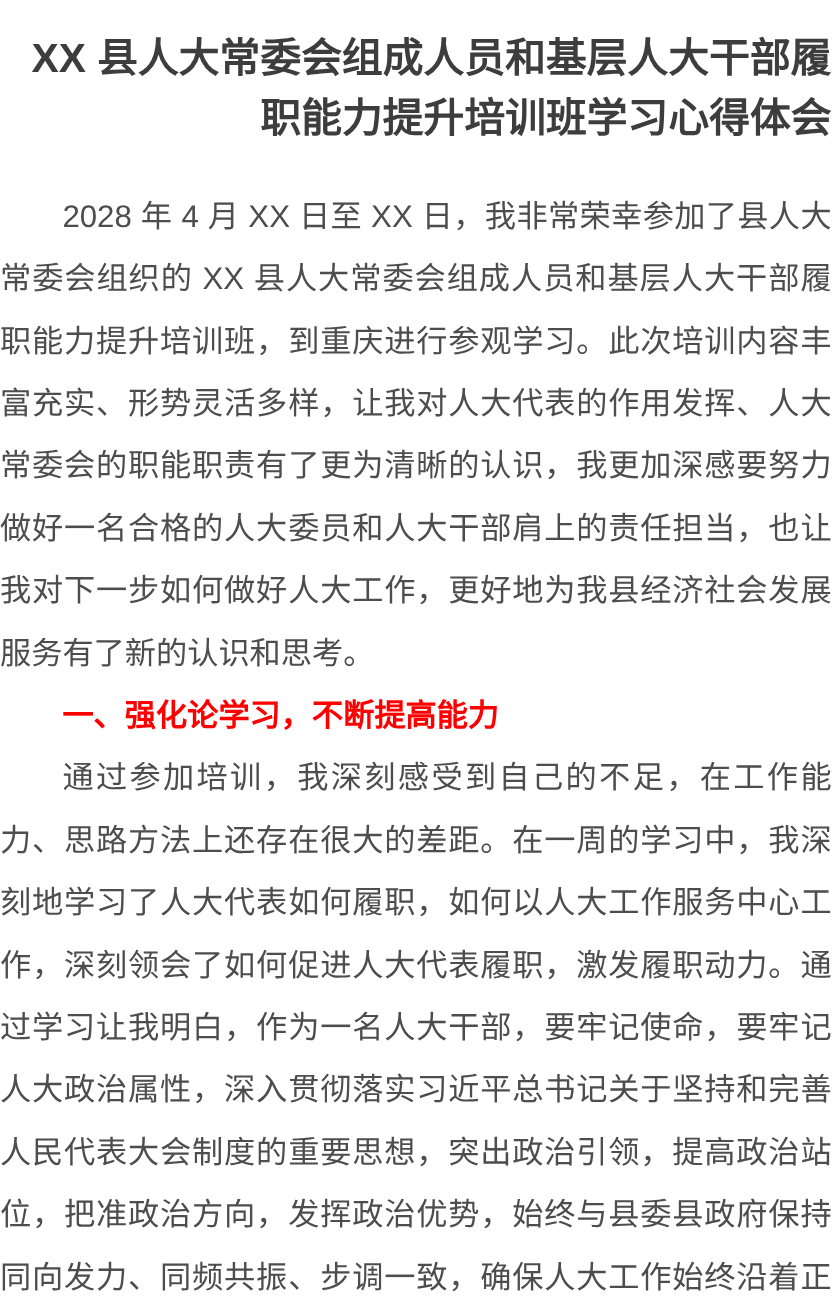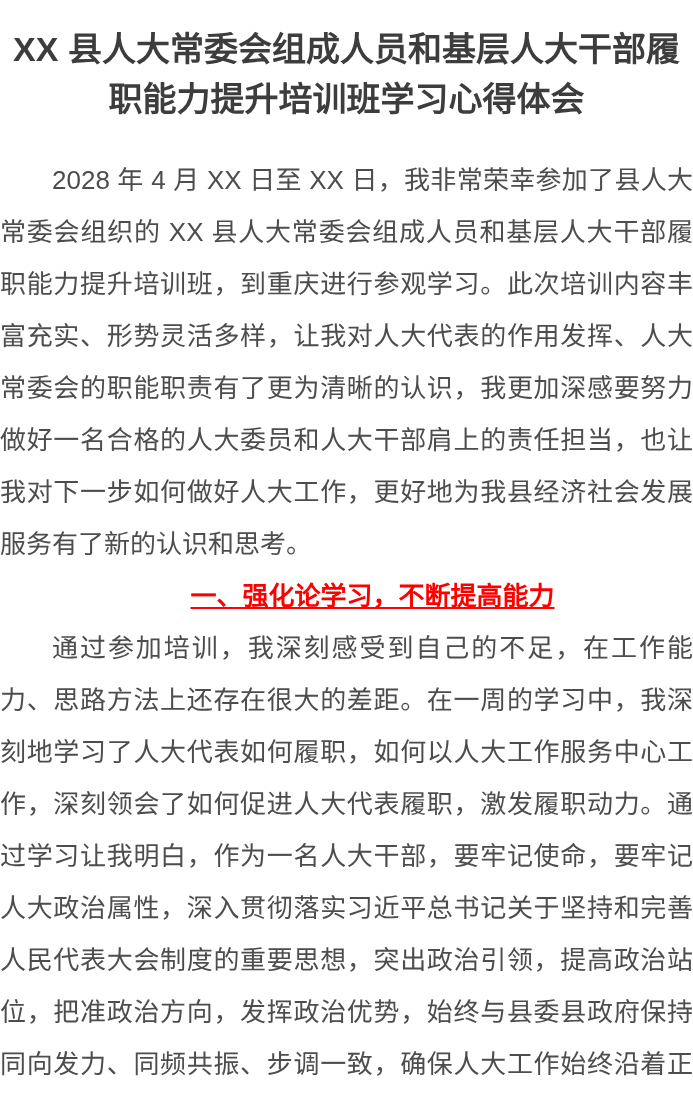--- a/index.html
+++ b/index.html
@@ -16,21 +16,21 @@
     box-sizing: border-box;
     padding-top: 24px;
     font-family: "Liberation Sans", "DejaVu Sans", sans-serif;
   }
   .doc-title {
     margin: 0 0 30px 0;
     padding: 0;
     font-size: 34px;
     line-height: 50px;
     font-weight: 700;
-    text-align: center;
+    text-align: right;
     color: #3d3d3d;
   }
   .para {
     margin: 0;
     padding: 0;
     font-size: 26px;
     line-height: 52px;
     color: #4d4d4d;
     text-align: justify;
     text-justify: inter-ideograph;
@@ -39,22 +39,21 @@
     overflow-wrap: break-word;
   }
   .section-heading {
     margin: 0;
     padding: 0;
     font-size: 26px;
     line-height: 52px;
     font-weight: 700;
     color: #ff0000;
     text-indent: 2em;
-    text-align: center;
-    text-decoration: underline;
+    text-align: left;
   }
 </style>
 </head>
 <body>
 
 <div class="page">
   <h1 class="doc-title">XX 县人大常委会组成人员和基层人大干部履职能力提升培训班学习心得体会</h1>
 
   <p class="para">2028 年 4 月 XX 日至 XX 日，我非常荣幸参加了县人大常委会组织的 XX 县人大常委会组成人员和基层人大干部履职能力提升培训班，到重庆进行参观学习。此次培训内容丰富充实、形势灵活多样，让我对人大代表的作用发挥、人大常委会的职能职责有了更为清晰的认识，我更加深感要努力做好一名合格的人大委员和人大干部肩上的责任担当，也让我对下一步如何做好人大工作，更好地为我县经济社会发展服务有了新的认识和思考。</p>
 

